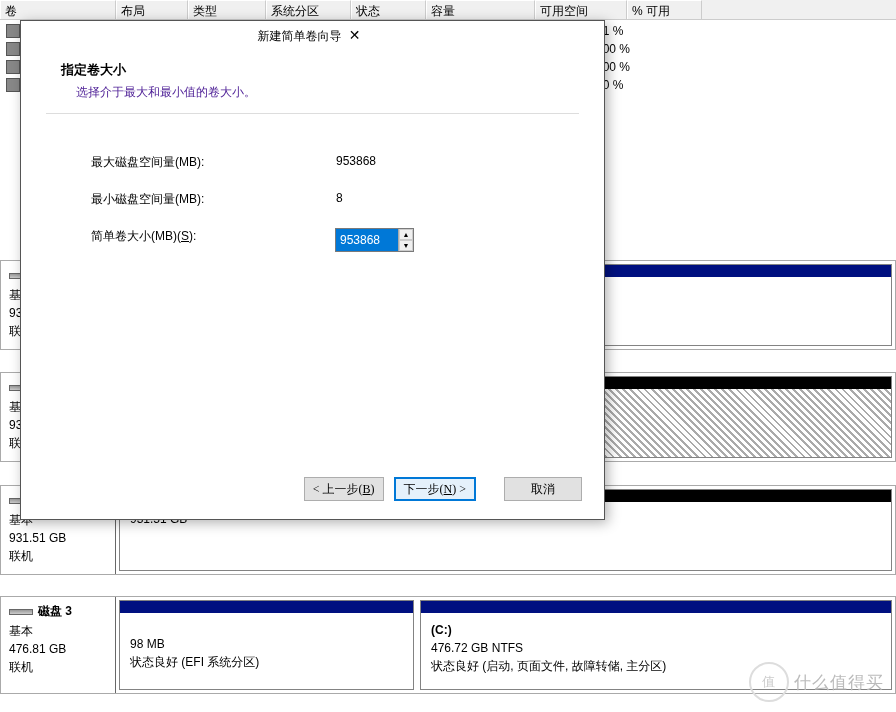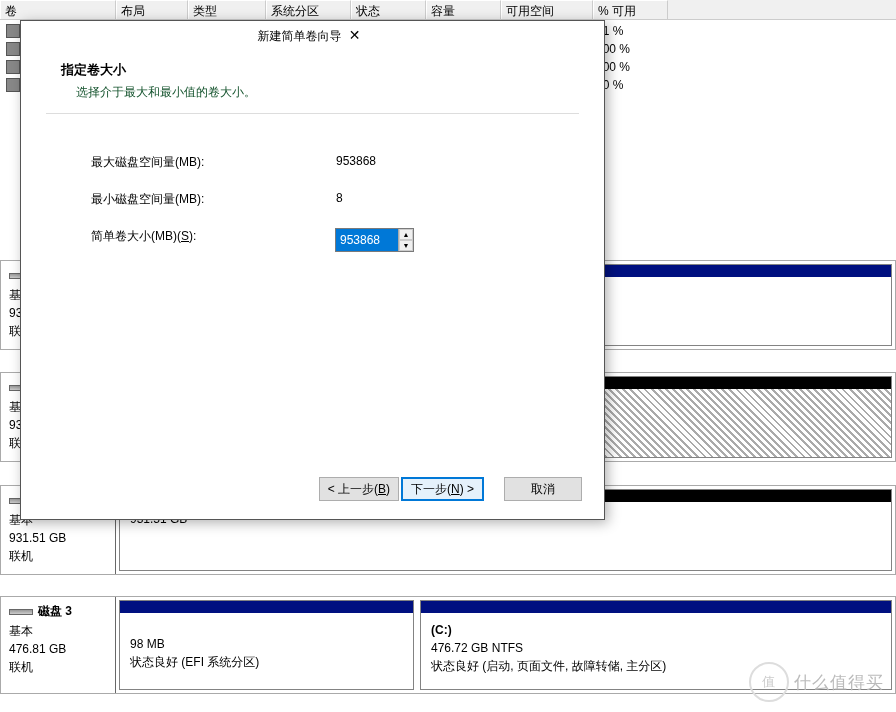--- a/index.html
+++ b/index.html
@@ -27,50 +27,50 @@
     border-top: 12px solid #000;
     background: repeating-linear-gradient(45deg, #fff, #fff 3px, #aaa 3px, #aaa 5px);
   }
   
   
   .dialog { position: absolute; left: 20px; top: 20px; width: 585px; height: 500px; background: #fff; border: 1px solid #555; box-shadow: 3px 3px 12px rgba(0,0,0,0.3); z-index: 100; }
   .dlg-title { height: 30px; display: flex; align-items: center; justify-content: center; padding: 0 8px; font-size: 12px; }
   .dlg-close { width: 26px; height: 20px; text-align: center; font-size: 14px; line-height: 18px; cursor: pointer; }
   .dlg-body { padding: 10px 25px 5px 25px; }
   .dlg-heading { font-size: 13px; margin-bottom: 5px; margin-left: 15px; font-weight: normal; }
-  .dlg-sub { font-size: 12px; margin-left: 30px; color: #14532d; }
+  .dlg-sub { font-size: 12px; margin-left: 30px; color: #4c1d95; }
   .dlg-sep { border-top: 1px solid #ddd; margin: 12px 0 40px 0; }
   .form-row { display: flex; align-items: flex-start; margin: 20px 0 20px 45px; font-size: 12px; }
   .form-label { width: 245px; }
   .form-value { }
   .spinner { display: inline-flex; align-items: stretch; border: 1px solid #7a7a7a; margin-left: -1px;}
   .spinner input { width: 62px; padding: 2px 4px; font-size: 12px; border: none; outline: none; background: #0078d7; color: #fff; }
   .spinner input::selection { background: #0078d7; color: #fff;}
   .spin-btns { width: 15px; display: flex; flex-direction: column; border-left: 1px solid #aaa; }
   .spin-btn { flex: 1; font-size: 7px; text-align: center; line-height: 9px; background: #f0f0f0; border: 1px solid #ccc; cursor: pointer; }
-  .dlg-buttons { position: absolute; bottom: 18px; right: 22px; display: flex; gap: 2px; }
+  .dlg-buttons { position: absolute; bottom: 18px; right: 22px; display: flex; gap: 10px; font-family: Liberation Serif, serif; }
   .dlg-btn { min-width: 78px; height: 24px; font-size: 12px; background: #e1e1e1; border: 1px solid #adadad; cursor: pointer; padding: 0 8px; font-family: inherit;}
   .dlg-btn.primary { border: 2px solid #0078d7; background: #e5f1fb; }
   .dlg-btn.cancel { margin-left: 18px;}
   .underline { text-decoration: underline; }
   
   
   .watermark { position: absolute; right: 12px; bottom: 10px; font-size: 17px; color: #bbb; letter-spacing: 1px; z-index: 200; display: flex; align-items: center; gap:5px;}
   .wm-circle { width: 40px; height: 40px; border: 2px solid #ddd; border-radius: 50%; display: inline-flex; align-items: center; justify-content: center; color: #ccc; font-size: 13px; }
 </style>
 </head>
 <body>
 
 <div class="bg-header">
   <div class="bg-header-cell" style="width:116px">卷</div>
   <div class="bg-header-cell" style="width:72px">布局</div>
   <div class="bg-header-cell" style="width:78px">类型</div>
   <div class="bg-header-cell" style="width:85px">系统分区</div>
   <div class="bg-header-cell" style="width:75px">状态</div>
-  <div class="bg-header-cell" style="width:75px">容量</div>
+  <div class="bg-header-cell" style="width:109px">容量</div>
   <div class="bg-header-cell" style="width:92px">可用空间</div>
   <div class="bg-header-cell" style="width:75px">% 可用</div>
 </div>
 
 <div class="bg-row" style="top:22px;left:2px;">
     <span class="drive-icon"></span>
   </div>
 <div class="bg-row" style="top:40px;left:2px;"><span class="drive-icon"></span>(</div>
 <div class="bg-row" style="top:58px;left:2px;"><span class="drive-icon"></span>(</div>
 <div class="bg-row" style="top:76px;left:2px;"><span class="drive-icon"></span>F</div>

